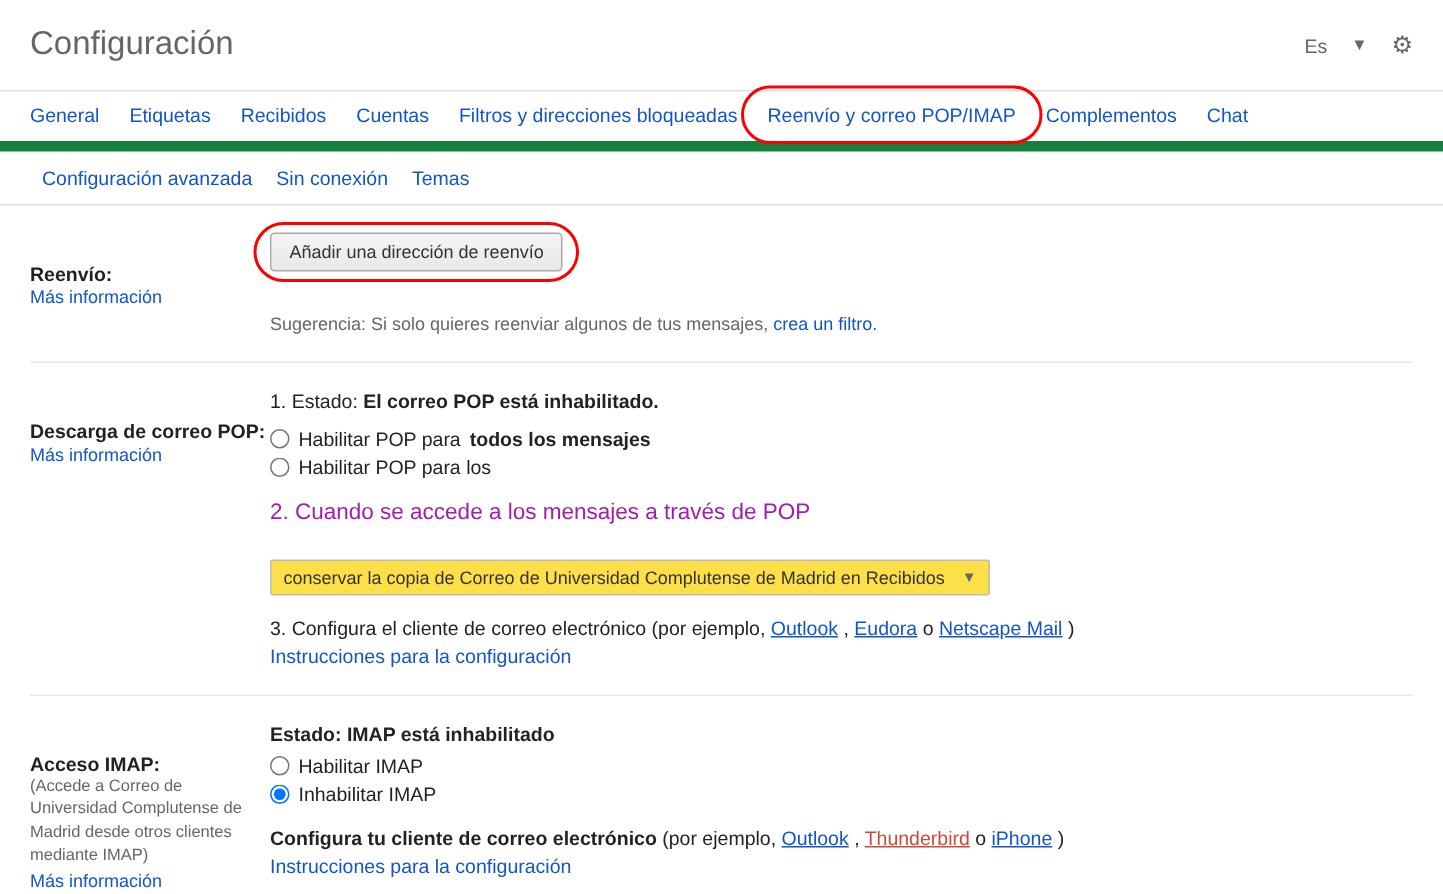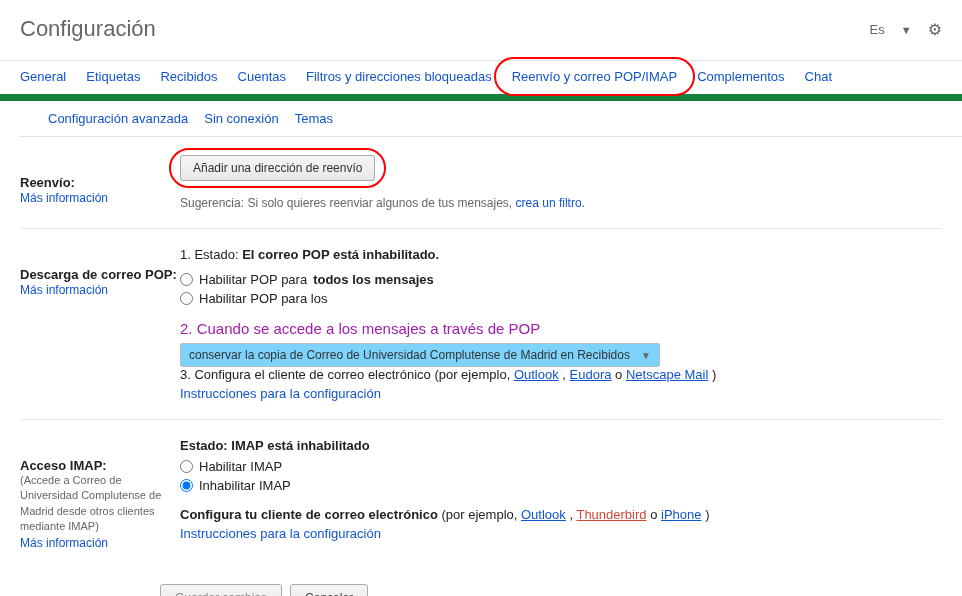--- a/index.html
+++ b/index.html
@@ -16,21 +16,21 @@
     .nav-tab.highlighted { position: relative; }
     .nav-tab.highlighted .circle-annotation {
       position: absolute;
       top: -4px; left: -8px; right: -8px; bottom: -4px;
       border: 2px solid red;
       border-radius: 20px;
       pointer-events: none;
     }
 
     
-    .sub-nav { display: flex; gap: 0; padding: 6px 20px; border-bottom: 1px solid #e0e0e0; margin-left: 20px; }
+    .sub-nav { display: flex; gap: 0; padding: 6px 20px; border-bottom: 1px solid #e0e0e0; }
     .sub-nav-tab { padding: 4px 8px; color: #15c; text-decoration: none; font-size: 13px; cursor: pointer; }
 
     
     .content { padding: 0 20px; }
 
     
     .section-row { display: flex; padding: 18px 0; border-bottom: 1px solid #e8e8e8; align-items: flex-start; }
     .section-label { width: 160px; flex-shrink: 0; }
     .section-label .label-title { font-weight: bold; color: #222; font-size: 13px; margin-top: 20px; }
     .section-label .label-link { color: #15c; text-decoration: none; font-size: 12px; cursor: pointer; }
@@ -50,33 +50,33 @@
       position: relative;
     }
     .btn-circle {
       position: absolute;
       top: -8px; left: -12px; right: -12px; bottom: -8px;
       border: 2px solid red;
       border-radius: 22px;
       pointer-events: none;
     }
 
-    .suggestion-text { margin-top: 15px; font-size: 12px; color: #666; }
+    .suggestion-text { margin-top: 28px; font-size: 12px; color: #666; }
     .suggestion-text a { color: #15c; text-decoration: none; }
 
     
     .pop-item { margin-bottom: 10px; }
     .pop-status { font-weight: bold; font-size: 13px; }
     .radio-row { display: flex; align-items: center; gap: 6px; margin: 4px 0; font-size: 13px; }
     .radio-row input[type=radio] { margin: 0; }
 
     .dropdown-select {
       display: flex; align-items: center; border: 1px solid #bbb;
       border-radius: 2px; padding: 4px 8px; font-size: 12px; color: #333;
-      background: #7dd3fc; max-width: 480px; margin-top: 6px; cursor: pointer;
+      background: #fde047; max-width: 480px; margin-top: 23px; cursor: pointer;
       justify-content: space-between;
     }
     .dropdown-select span.arrow { color: #666; font-size: 10px; margin-left: 6px; }
     .config-link { color: #15c; text-decoration: none; font-size: 13px; display: block; margin-top: 4px; }
 
     
     .imap-status { font-weight: bold; font-size: 13px; margin-bottom: 6px; }
 
     
     .footer-bar { padding: 16px 0 16px 160px; display: flex; gap: 8px; }
@@ -166,21 +166,21 @@
         <input type="radio" name="pop" style="">
         <span>Habilitar POP para los</span>
       </div>
 
       <div style="margin-top:14px; font-size:15px; color:#a21caf; font-weight:normal;">2. Cuando se accede a los mensajes a través de POP</div>
       <div class="dropdown-select">
         <span>conservar la copia de Correo de Universidad Complutense de Madrid en Recibidos</span>
         <span class="arrow">▼</span>
       </div>
 
-      <div style="font-size:13px;">
+      <div style="margin-top:14px; font-size:13px;">
         <span>3. Configura el cliente de correo electrónico</span>
         <span> (por ejemplo, </span>
         <a href="#" style="color:#15c;">Outlook</a>
         <span>, </span>
         <a href="#" style="color:#15c;">Eudora</a>
         <span> o </span>
         <a href="#" style="color:#15c;">Netscape Mail</a>
         <span>)</span>
       </div>
       <a href="#" class="config-link">Instrucciones para la configuración</a>

